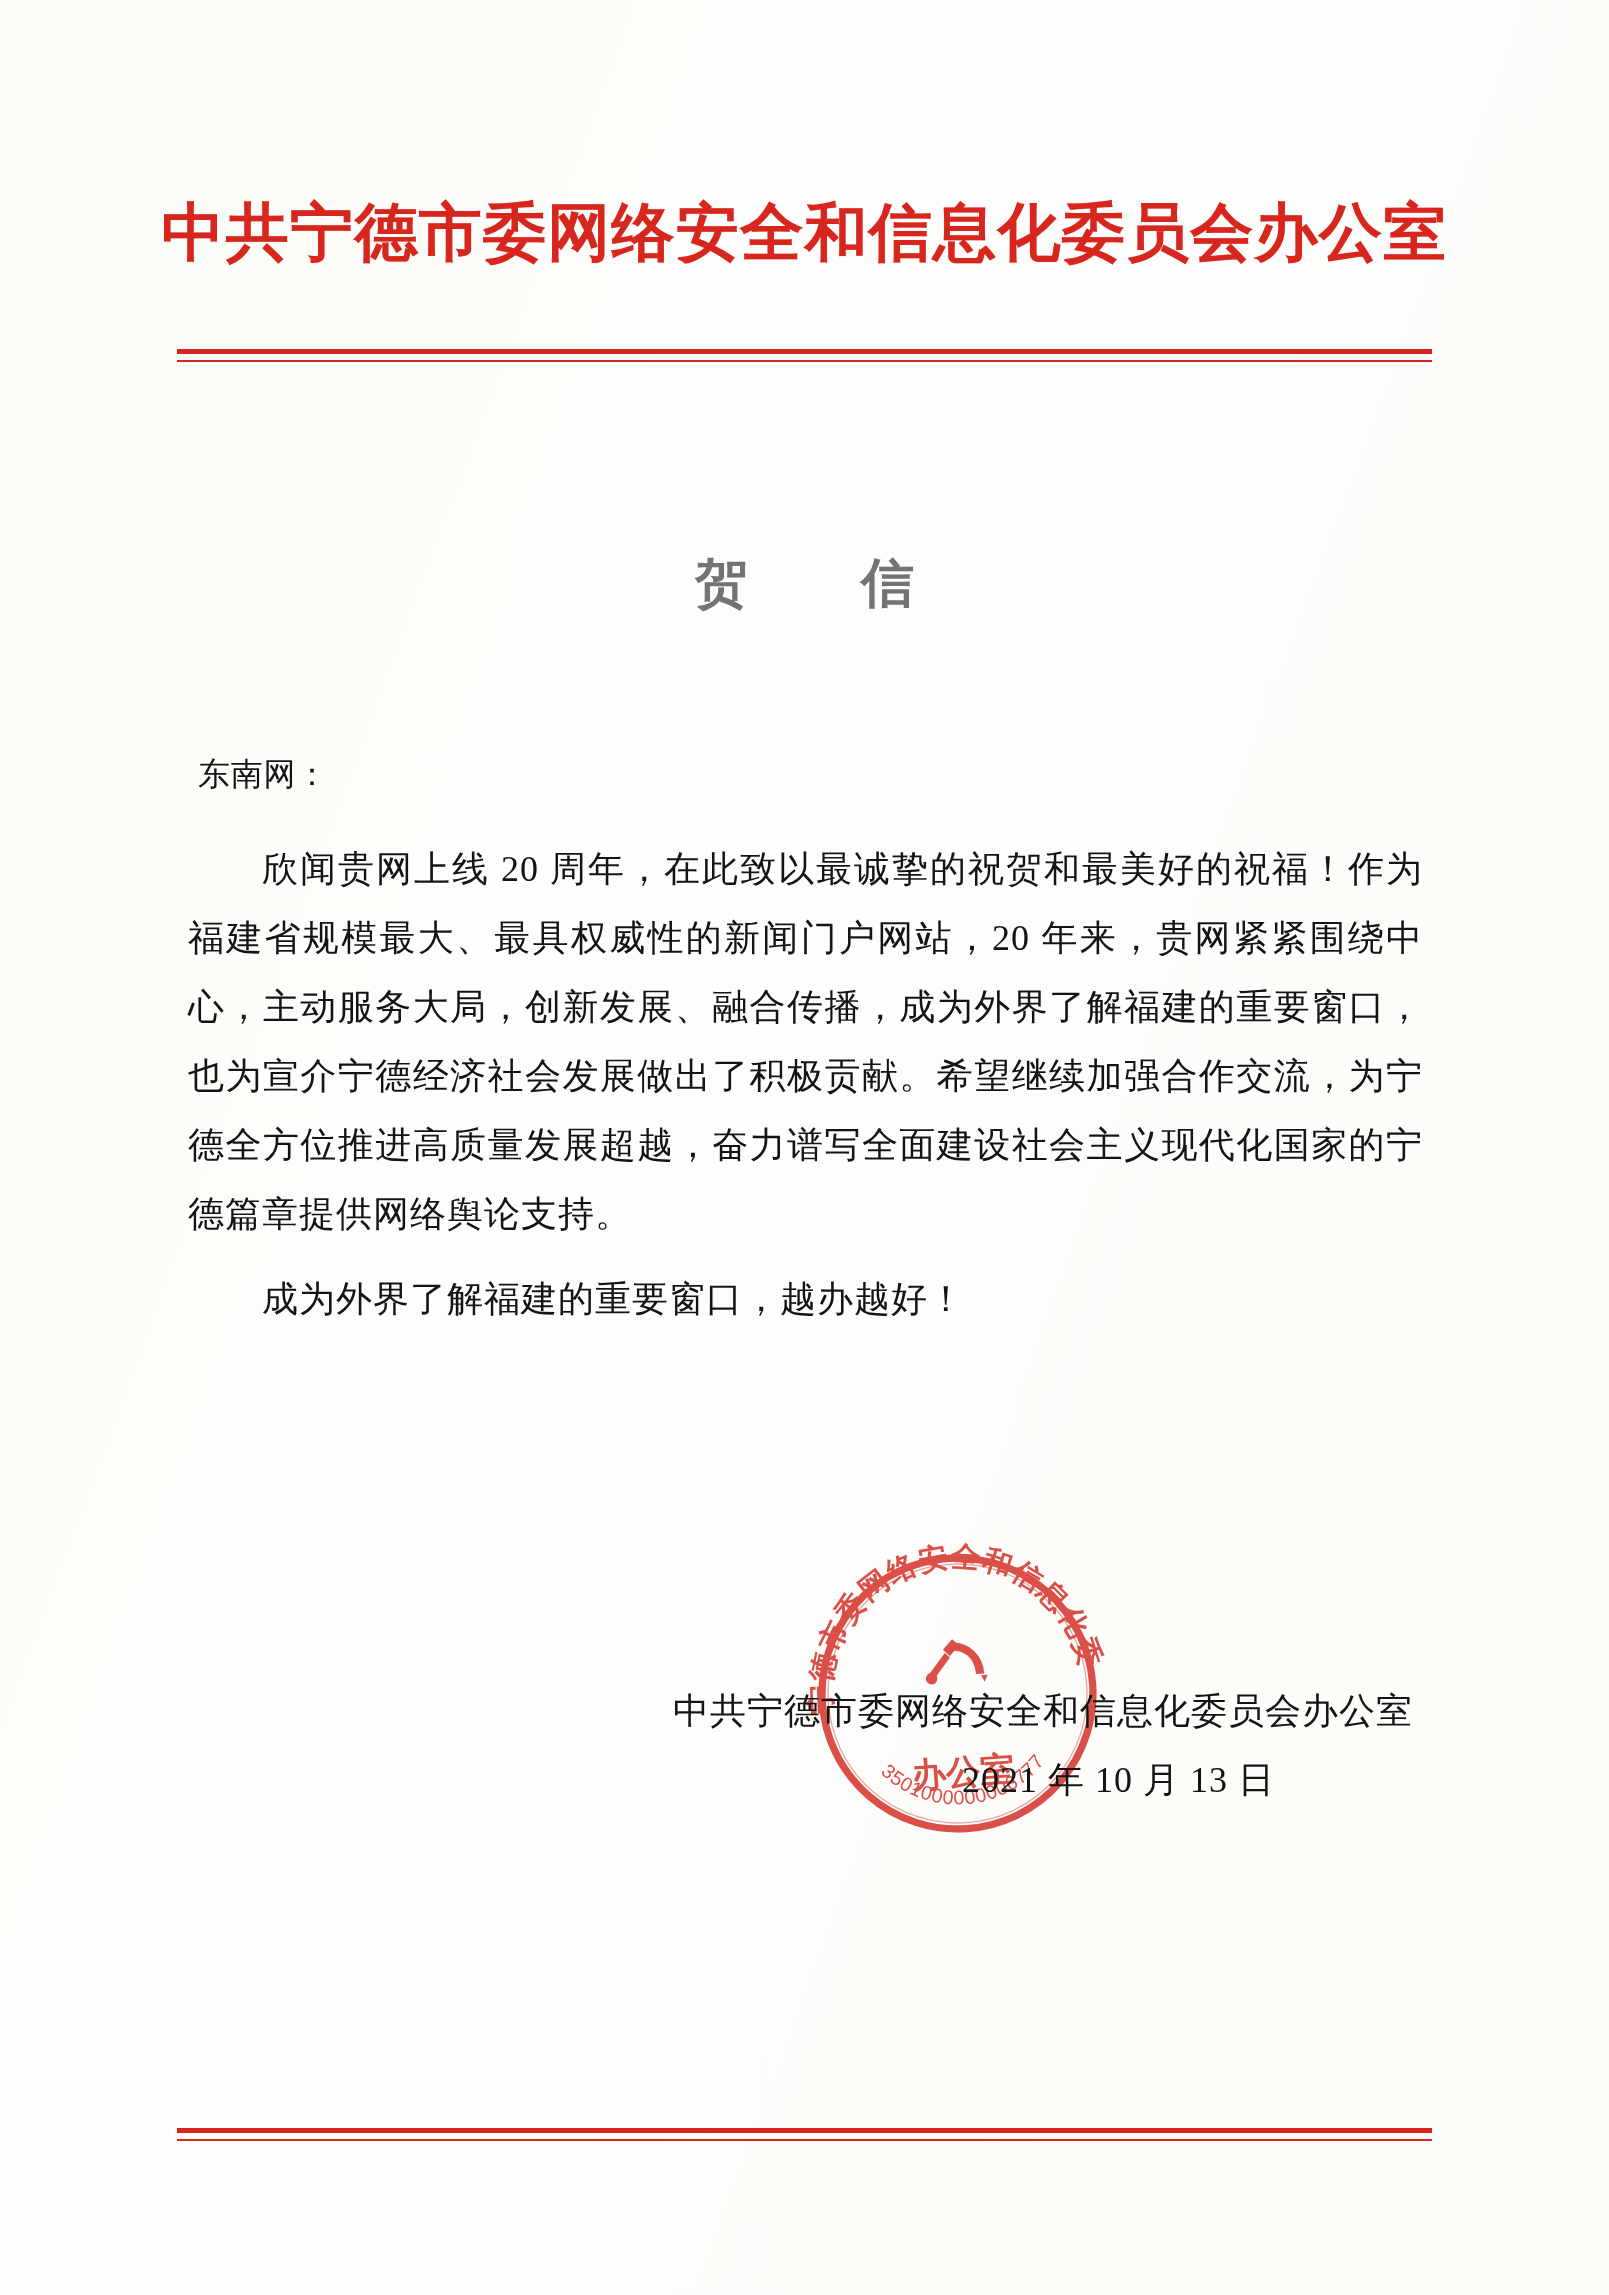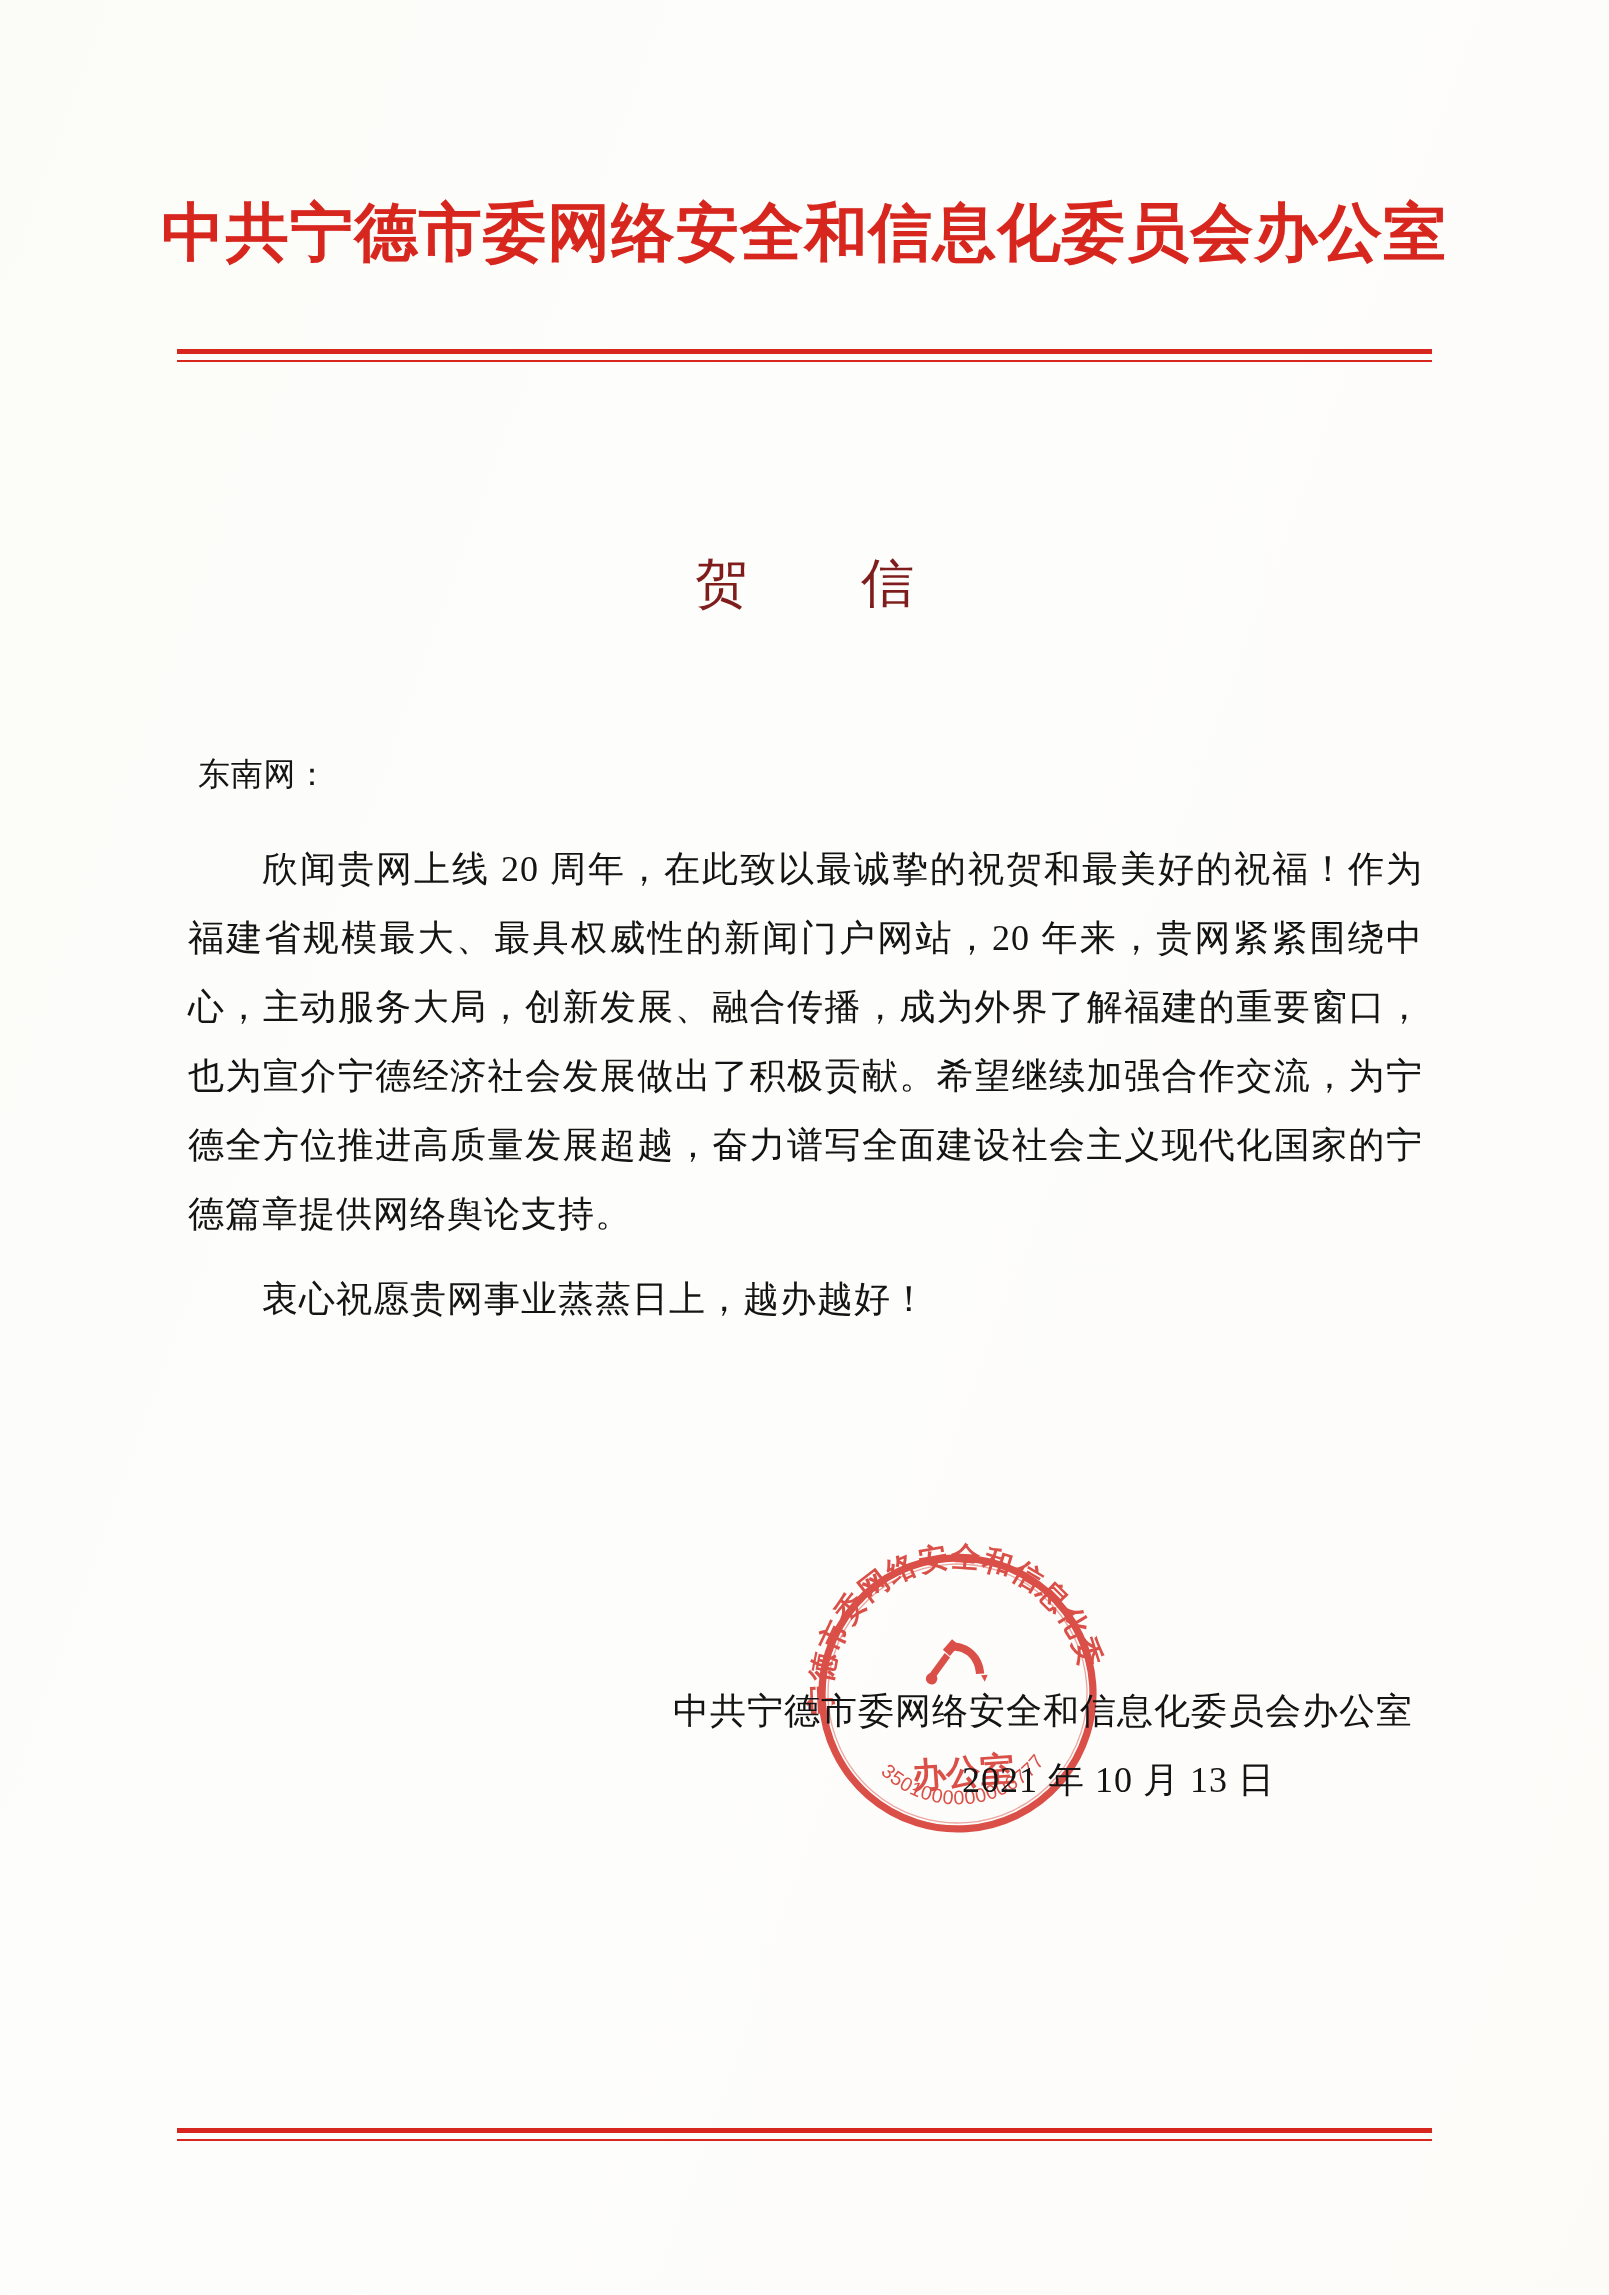--- a/index.html
+++ b/index.html
@@ -65,24 +65,24 @@
   }
 
   
   .doc-title {
     position: absolute;
     top: 548px;
     left: 0;
     width: 100%;
     text-align: center;
     font-family: "DejaVu Serif", "Liberation Serif", serif;
-    font-weight: normal;
+    font-weight: bold;
     font-size: 53px;
     letter-spacing: 30px;
-    color: #7f1d1d;
+    color: #737373;
     text-indent: 30px;
   }
 
   .salutation {
     position: absolute;
     top: 753px;
     left: 198px;
     font-size: 32px;
     color: #141414;
     letter-spacing: 0.7px;
@@ -169,21 +169,21 @@
     <div class="rule-thick"></div>
     <div class="rule-thin"></div>
   </div>
 
   <div class="doc-title">贺　信</div>
 
   <div class="salutation">东南网：</div>
 
   <div class="body-text">
     <p>欣闻贵网上线 20 周年，在此致以最诚挚的祝贺和最美好的祝福！作为福建省规模最大、最具权威性的新闻门户网站，20 年来，贵网紧紧围绕中心，主动服务大局，创新发展、融合传播，成为外界了解福建的重要窗口，也为宣介宁德经济社会发展做出了积极贡献。希望继续加强合作交流，为宁德全方位推进高质量发展超越，奋力谱写全面建设社会主义现代化国家的宁德篇章提供网络舆论支持。</p>
-    <p>衷心祝愿贵网事业蒸蒸日上，越办越好！</p>
+    <p>成为外界了解福建的重要窗口，越办越好！</p>
   </div>
 
   <div class="seal">
     <svg width="337" height="337" viewBox="0 0 510 510" xmlns="http://www.w3.org/2000/svg">
       <defs>
         <path id="ringPath" d="M 255,255 m -192,0 a 192,192 0 1,1 384,0" transform="rotate(-6 255 255)"></path>
         <path id="ringPathLower" d="M 255,255 m -168,0 a 168,168 0 1,0 336,0"></path>
       </defs>
       <circle cx="255" cy="255" r="205" fill="none" stroke="#d32a22" stroke-width="11"></circle>
       <text class="seal-text-ring">

